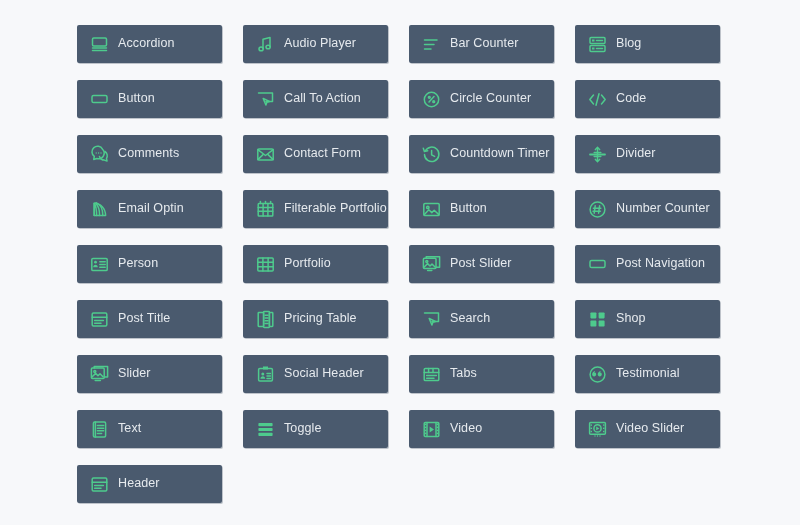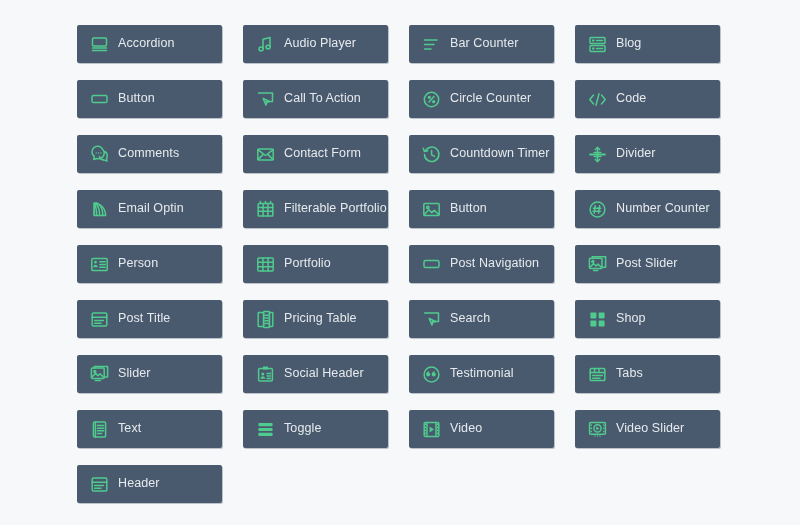--- a/index.html
+++ b/index.html
@@ -272,36 +272,36 @@
           <line x1="1.8" y1="11.7" x2="17.2" y2="11.7"></line>
           <line x1="6.9" y1="3" x2="6.9" y2="16"></line>
           <line x1="12.1" y1="3" x2="12.1" y2="16"></line>
         </svg>
       </span>
       <span class="module-label">Portfolio</span>
     </div>
     <div class="module-card">
       <span class="module-icon">
         <svg viewBox="0 0 19 19">
-          <rect x="2" y="5.5" width="15" height="7" rx="1.6"></rect>
-        </svg>
-      </span>
-      <span class="module-label">Post Navigation</span>
-    </div>
-    <div class="module-card">
-      <span class="module-icon">
-        <svg viewBox="0 0 19 19">
           <rect x="1.4" y="3.2" width="12.6" height="10.4" rx="1"></rect>
           <path d="M4.2 3.2V1.8h13.4v10.4h-3.6"></path>
           <circle cx="4.8" cy="6.6" r="1"></circle>
           <polyline points="2,12.2 5.6,8.6 8,11 10,9 13,12"></polyline>
           <line x1="5.6" y1="15.6" x2="9.8" y2="15.6"></line>
         </svg>
       </span>
       <span class="module-label">Post Slider</span>
+    </div>
+    <div class="module-card">
+      <span class="module-icon">
+        <svg viewBox="0 0 19 19">
+          <rect x="2" y="5.5" width="15" height="7" rx="1.6"></rect>
+        </svg>
+      </span>
+      <span class="module-label">Post Navigation</span>
     </div>
     <div class="module-card">
       <span class="module-icon">
         <svg viewBox="0 0 19 19">
           <rect x="2.2" y="3" width="14.6" height="13" rx="1.2"></rect>
           <line x1="2.2" y1="7.2" x2="16.8" y2="7.2"></line>
           <line x1="4.6" y1="10.4" x2="13.4" y2="10.4"></line>
           <line x1="4.6" y1="13.2" x2="11" y2="13.2"></line>
         </svg>
       </span>
@@ -363,39 +363,39 @@
           <line x1="11" y1="8.4" x2="14.4" y2="8.4"></line>
           <line x1="11" y1="11" x2="14.4" y2="11"></line>
           <line x1="11" y1="13.4" x2="14.4" y2="13.4"></line>
         </svg>
       </span>
       <span class="module-label">Social Header</span>
     </div>
     <div class="module-card">
       <span class="module-icon">
         <svg viewBox="0 0 19 19">
-          <circle cx="9.5" cy="9.5" r="7.4"></circle>
-          <path class="fillg" d="M6 7.2c1.3 0 2.2 0.9 2.2 2.1 0 1.3-0.9 2.2-2.1 2.2-1.1 0-2-0.8-2-1.9 0-1.5 0.9-2.8 2.5-3.6l0.5 0.8c-0.7 0.3-1.1 0.7-1.3 1.2z"></path>
-          <path class="fillg" d="M11.6 7.2c1.3 0 2.2 0.9 2.2 2.1 0 1.3-0.9 2.2-2.1 2.2-1.1 0-2-0.8-2-1.9 0-1.5 0.9-2.8 2.5-3.6l0.5 0.8c-0.7 0.3-1.1 0.7-1.3 1.2z"></path>
-        </svg>
-      </span>
-      <span class="module-label">Testimonial</span>
-    </div>
-    <div class="module-card">
-      <span class="module-icon">
-        <svg viewBox="0 0 19 19">
           <rect x="2.2" y="3.4" width="14.6" height="12.2" rx="1.2"></rect>
           <line x1="2.2" y1="7.6" x2="16.8" y2="7.6"></line>
           <line x1="6.6" y1="3.4" x2="6.6" y2="7.6"></line>
           <line x1="11" y1="3.4" x2="11" y2="7.6"></line>
           <line x1="4.6" y1="10.6" x2="14.4" y2="10.6"></line>
           <line x1="4.6" y1="13.2" x2="12" y2="13.2"></line>
         </svg>
       </span>
       <span class="module-label">Tabs</span>
+    </div>
+    <div class="module-card">
+      <span class="module-icon">
+        <svg viewBox="0 0 19 19">
+          <circle cx="9.5" cy="9.5" r="7.4"></circle>
+          <path class="fillg" d="M6 7.2c1.3 0 2.2 0.9 2.2 2.1 0 1.3-0.9 2.2-2.1 2.2-1.1 0-2-0.8-2-1.9 0-1.5 0.9-2.8 2.5-3.6l0.5 0.8c-0.7 0.3-1.1 0.7-1.3 1.2z"></path>
+          <path class="fillg" d="M11.6 7.2c1.3 0 2.2 0.9 2.2 2.1 0 1.3-0.9 2.2-2.1 2.2-1.1 0-2-0.8-2-1.9 0-1.5 0.9-2.8 2.5-3.6l0.5 0.8c-0.7 0.3-1.1 0.7-1.3 1.2z"></path>
+        </svg>
+      </span>
+      <span class="module-label">Testimonial</span>
     </div>
     <div class="module-card">
       <span class="module-icon">
         <svg viewBox="0 0 19 19">
           <rect x="3.4" y="2" width="12.2" height="15" rx="1.2"></rect>
           <line x1="5.4" y1="2" x2="5.4" y2="17"></line>
           <line x1="7.4" y1="5.6" x2="13.6" y2="5.6"></line>
           <line x1="7.4" y1="8.2" x2="13.6" y2="8.2"></line>
           <line x1="7.4" y1="10.8" x2="13.6" y2="10.8"></line>
           <line x1="7.4" y1="13.4" x2="11.6" y2="13.4"></line>

